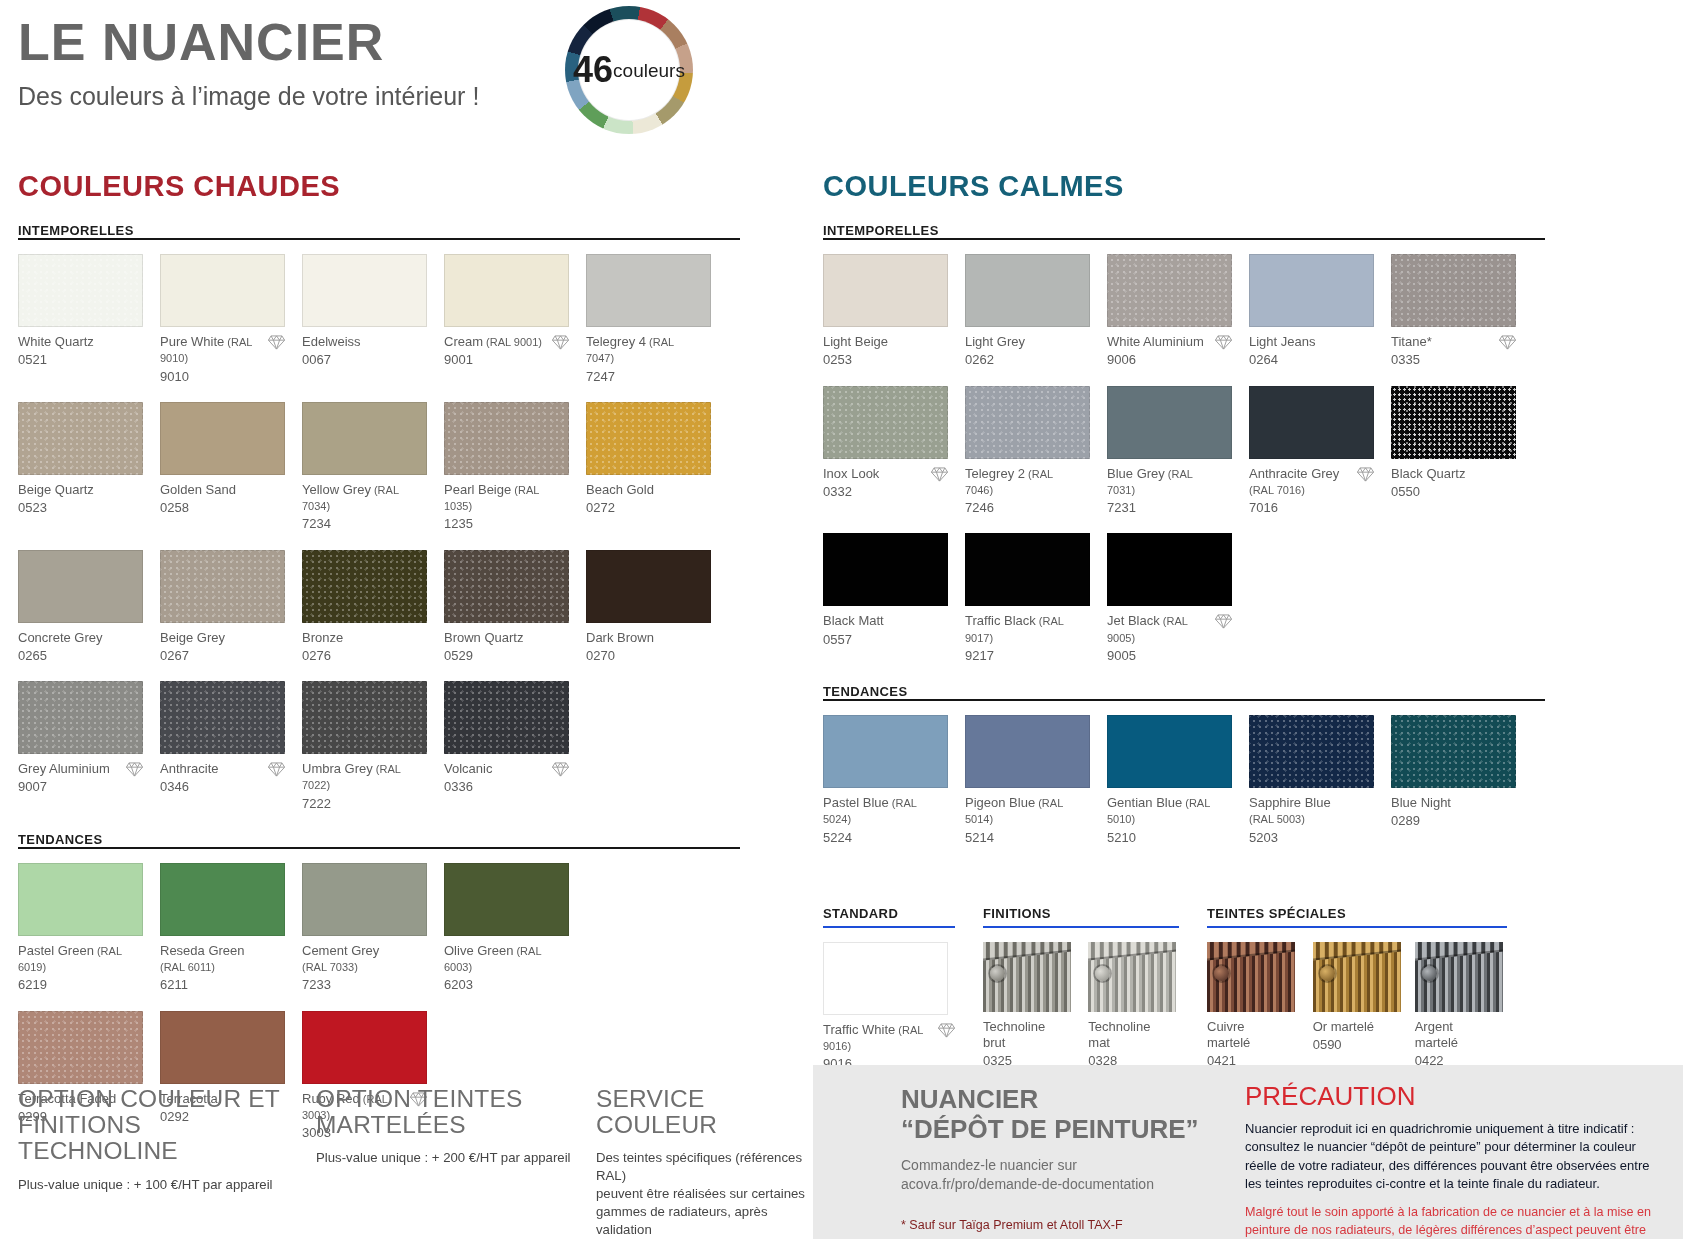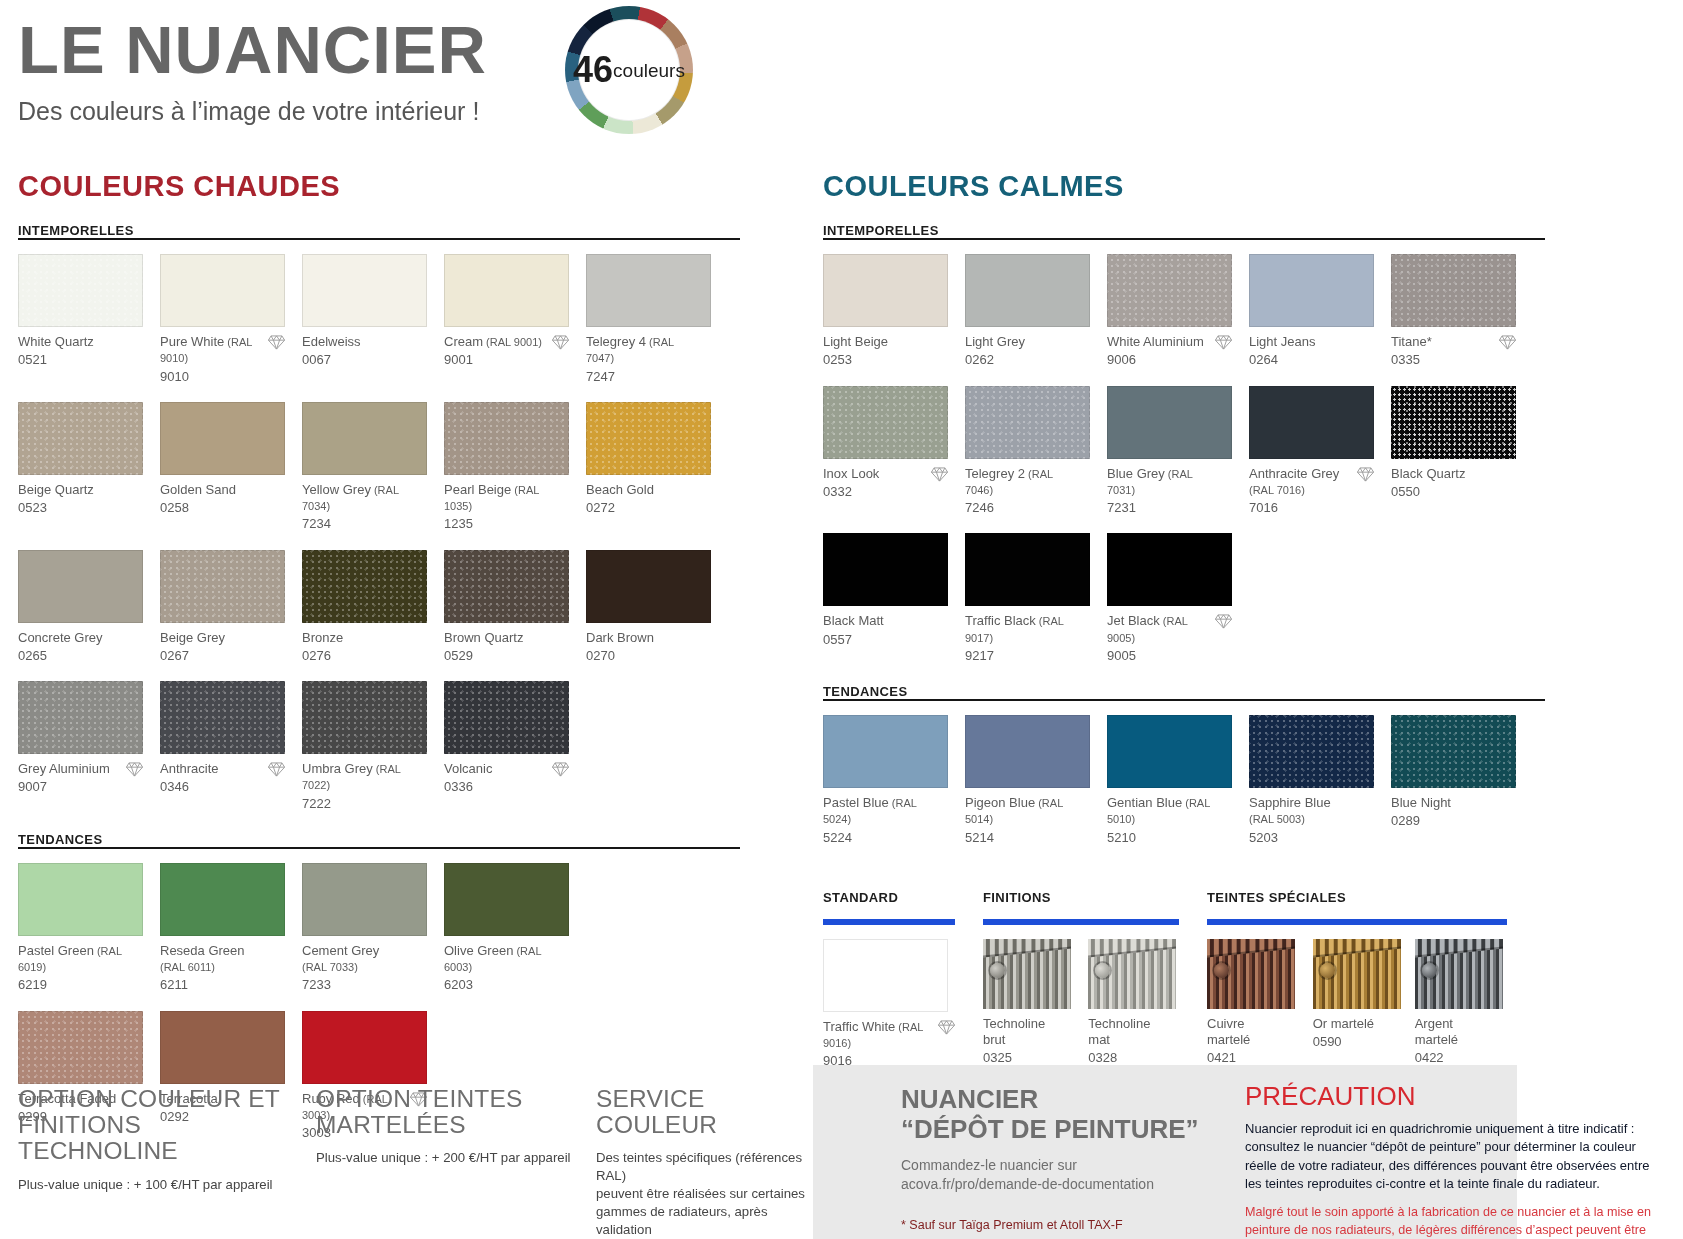--- a/index.html
+++ b/index.html
@@ -2,21 +2,21 @@
 <html><head>
 <meta charset="utf-8">
 <style>
   html,body{margin:0;padding:0;}
   body{
     width:1683px;height:1239px;position:relative;overflow:hidden;
     background:#ffffff;font-family:"Liberation Sans",sans-serif;color:#333;
   }
   
   .header-block{position:absolute;left:18px;top:16px;}
-  .main-title{font-size:67px;font-weight:700;color:#666;letter-spacing:1px;line-height:1;margin:0;}
+  .main-title{font-size:52px;font-weight:700;color:#666;letter-spacing:1px;line-height:1;margin:0;}
   .subtitle{font-size:25px;color:#565656;margin-top:14px;}
   .badge{position:absolute;left:565px;top:6px;width:128px;height:128px;border-radius:50%;}
   .badge-inner{position:absolute;inset:13px;background:#fff;border-radius:50%;
     display:flex;align-items:center;justify-content:center;
     box-shadow:inset 0 0 0 1px rgba(0,0,0,.08);}
   .badge-count{font-size:36px;font-weight:700;color:#1d1d1d;line-height:1;}
   .badge-label{font-size:19px;color:#1d1d1d;margin-top:2px;}
   
   .col{position:absolute;top:170px;width:722px;}
   .col.warm{left:18px;}
@@ -39,42 +39,42 @@
     background-size:5px 5px,8px 8px;background-position:0 0,3px 4px;}
   .lbl{position:relative;margin-top:7px;padding-right:20px;font-size:13px;color:#5c5c5c;line-height:1.25;}
   .lbl .ral{font-size:11px;}
   .lbl .code{margin-top:2px;}
   .dmd{position:absolute;right:0;top:1px;width:17px;height:15px;}
   
   .extras{display:flex;margin-top:44px;}
   .ex{margin-right:28px;}
   .ex.w1{width:132px;}.ex.w2{width:196px;}.ex.w3{width:300px;}
   .ex h3{font-size:13px;font-weight:700;color:#1d1d1d;letter-spacing:.4px;
-    border-bottom:6px solid #1d4ed8;padding-bottom:14px;margin:0 0 14px;}
+    border-bottom:2px solid #1d4ed8;padding-bottom:5px;margin:16px 0 14px;}
   .ex-items{display:flex;gap:14px;}
   .ex-items .cell{width:auto;}
   .ex-items .chip{width:125px;}
   .rad{position:relative;width:88px;height:70px;overflow:hidden;}
   .rad-cap{position:absolute;left:-6px;right:-6px;top:-5px;height:17px;transform:skewY(-6deg);
     border-bottom:2px solid rgba(0,0,0,.35);}
   .rad-valve{position:absolute;left:7px;top:24px;width:15px;height:15px;border-radius:50%;
     box-shadow:0 0 0 2px rgba(0,0,0,.28);}
   
   .legend{display:flex;gap:8px;margin-top:26px;font-size:12.3px;color:#555;line-height:1.5;}
   .legend .dmd-inline{width:15px;height:13px;flex:0 0 auto;margin-top:2px;}
   .legend .txt{white-space:pre-line;}
   
   .opts{position:absolute;left:18px;top:1086px;display:flex;}
   .opt{margin-right:18px;}
   .opt.o1{width:280px;}.opt.o2{width:262px;}.opt.o3{width:228px;}
   .opt h2{font-size:24.5px;font-weight:400;color:#6f6f6f;margin:0;line-height:1.07;
     white-space:pre-line;letter-spacing:.2px;}
   .opt .body{margin-top:11px;font-size:13.2px;color:#454545;white-space:pre-line;line-height:1.35;}
   
-  .panel{position:absolute;left:813px;top:1065px;width:704px;height:174px;background:#e9e9e9;}
+  .panel{position:absolute;left:813px;top:1065px;width:870px;height:174px;background:#e9e9e9;}
   .nuancier{position:absolute;left:88px;top:20px;width:310px;}
   .nuancier h2{font-size:26px;font-weight:700;color:#6f6f6f;margin:0;line-height:1.15;white-space:pre-line;}
   .nuancier .body{margin-top:11px;font-size:14px;color:#6f6f6f;white-space:pre-line;line-height:1.35;}
   .nuancier .foot{margin-top:24px;font-size:12.5px;color:#7f1d1d;}
   .precaution{position:absolute;left:432px;top:16px;width:424px;}
   .precaution h2{font-size:26px;font-weight:400;color:#d7282f;margin:0;}
   .precaution .p1{margin-top:8px;font-size:13px;color:#0f172a;line-height:1.42;}
   .precaution .p2{margin-top:10px;font-size:12.6px;color:#d7383f;line-height:1.42;}
 </style>
 </head>

